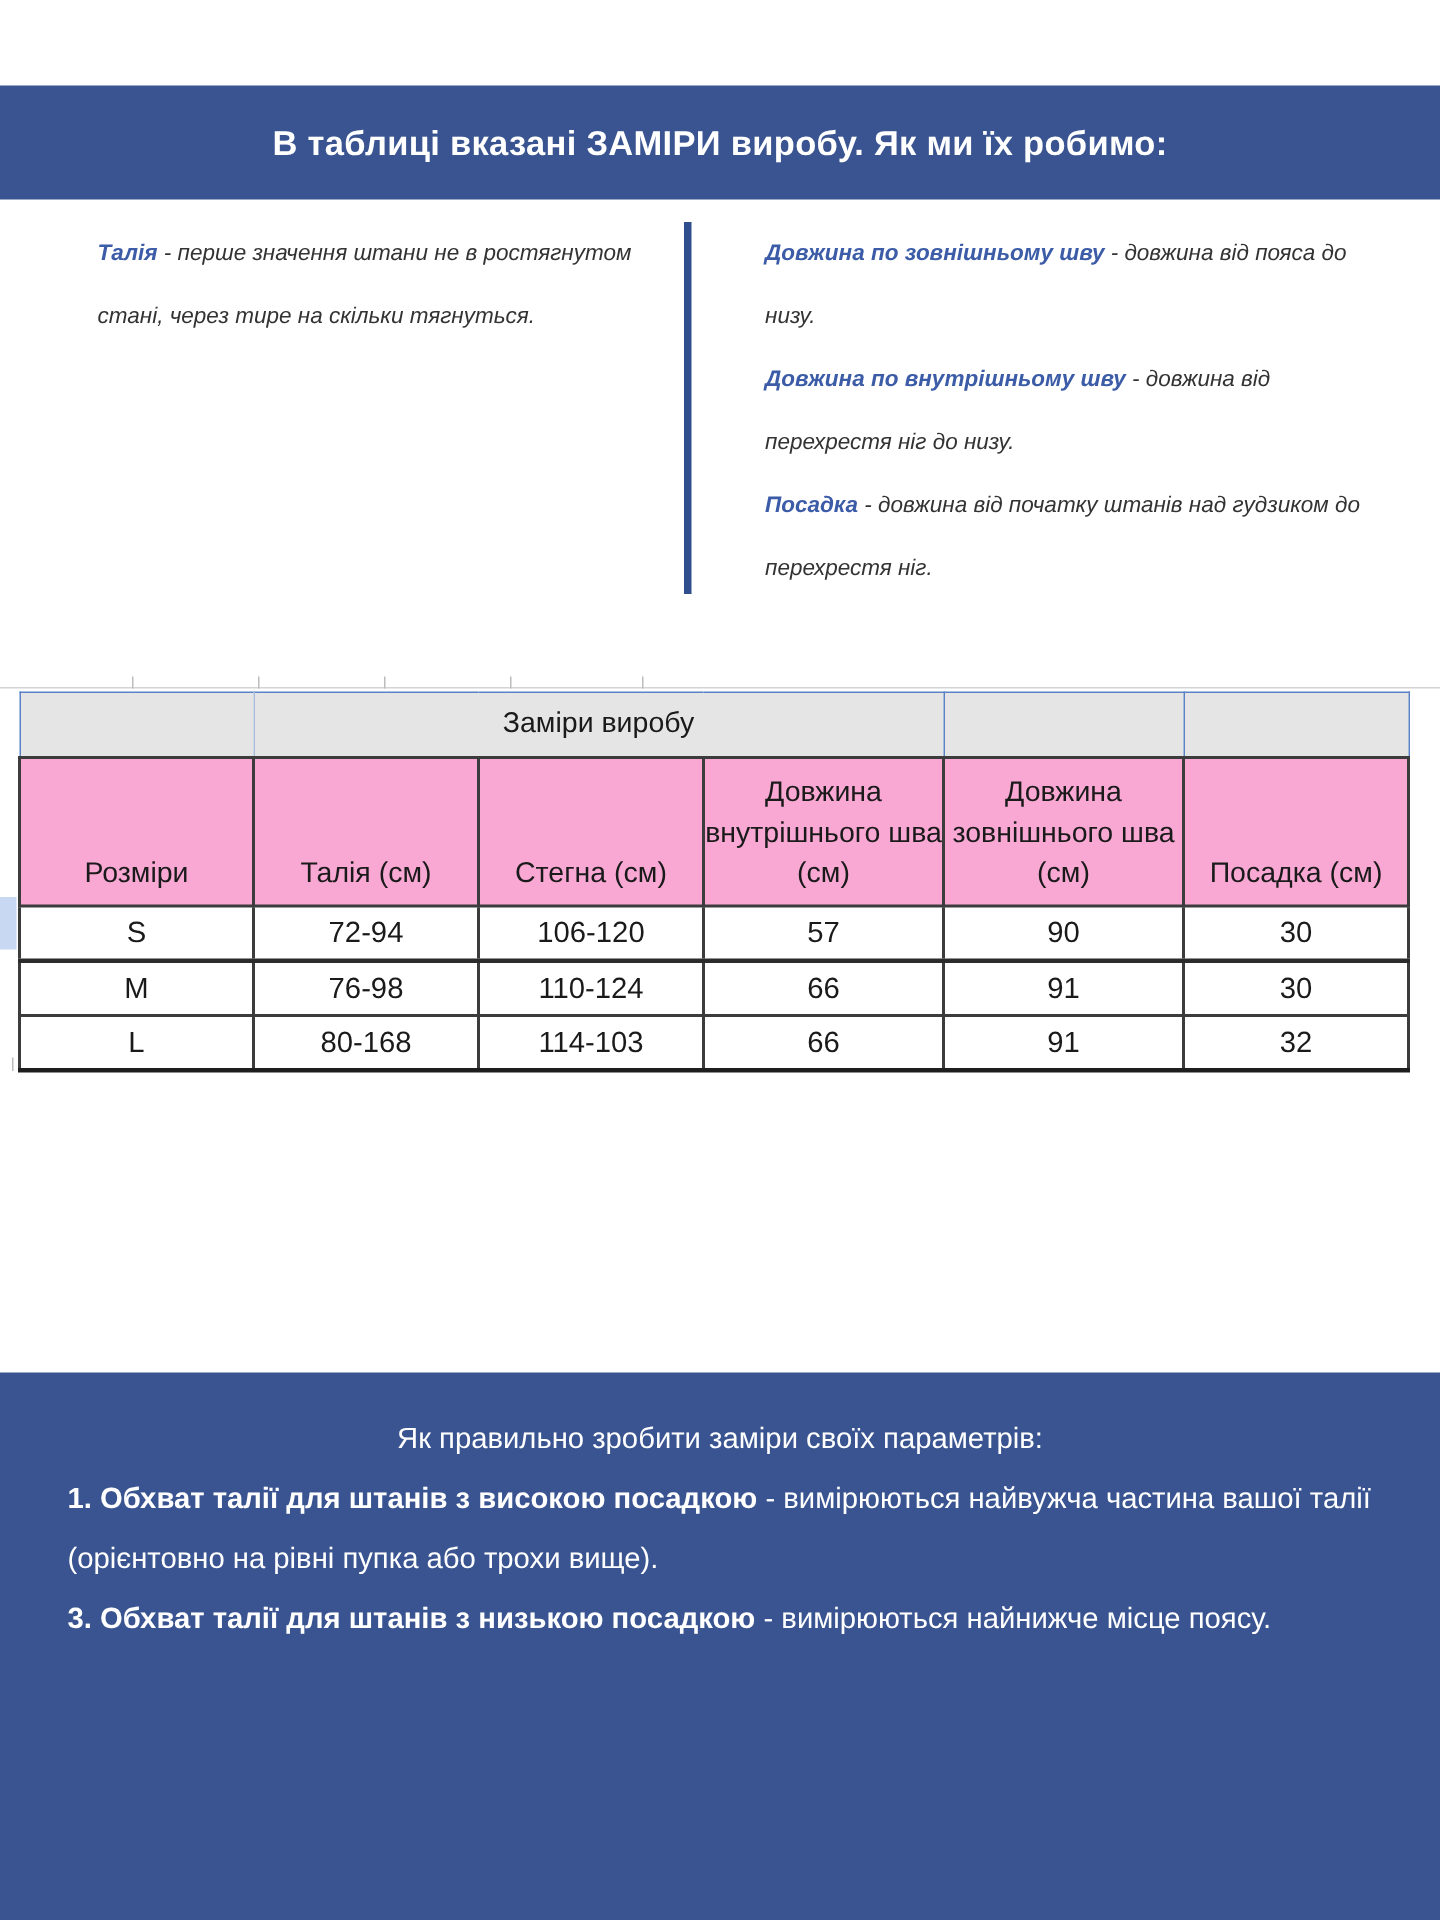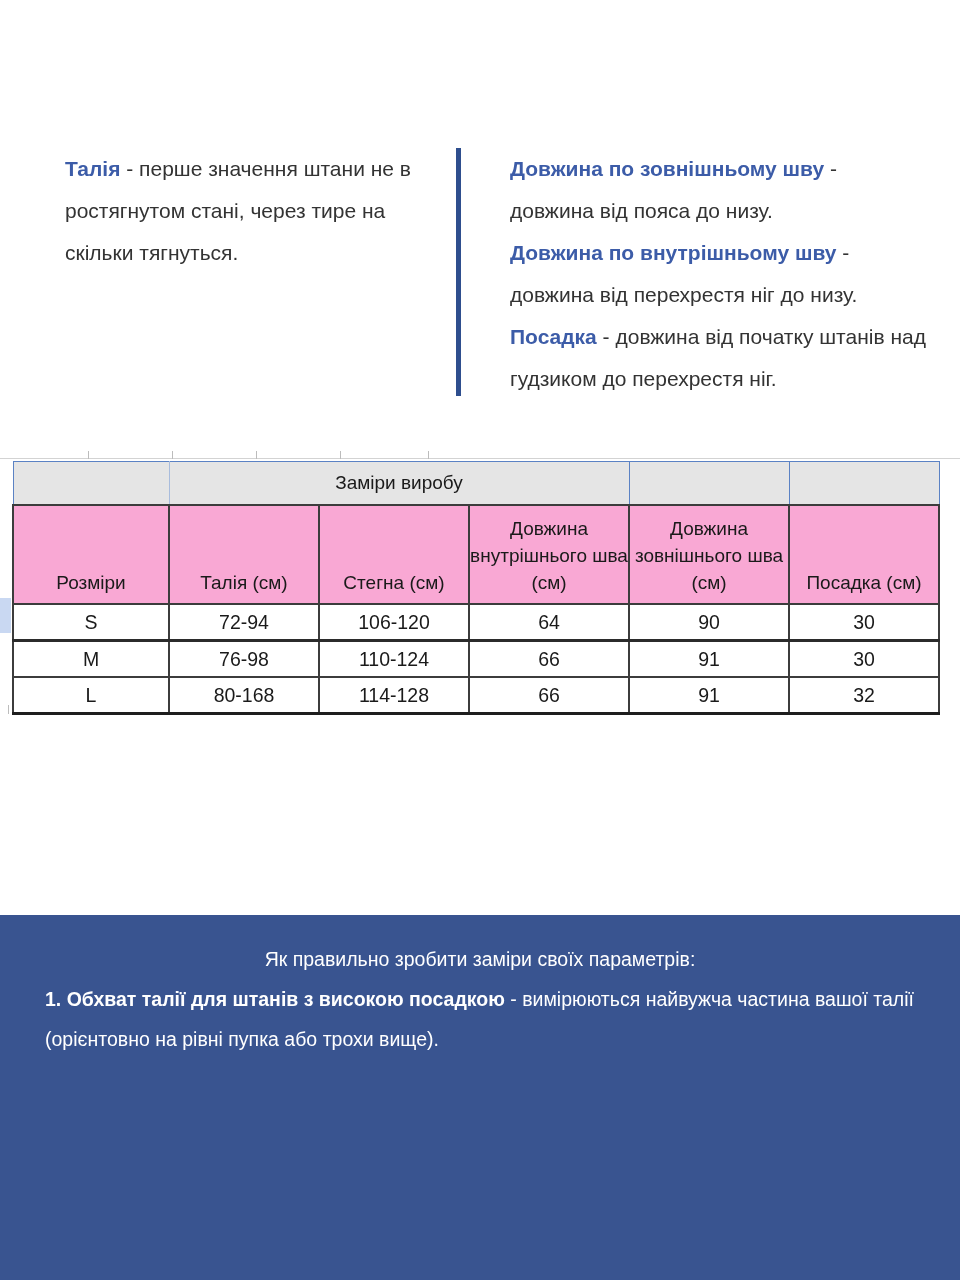--- a/index.html
+++ b/index.html
@@ -8,21 +8,21 @@
 
   
   .banner{position:absolute;left:0;top:57px;width:960px;height:76px;background:#395490;
           display:flex;align-items:center;justify-content:center;}
   .banner-title{color:#ffffff;font-size:23px;font-weight:bold;letter-spacing:.2px;}
 
   
   .defs-left{position:absolute;left:65px;top:148px;width:372px;}
   .defs-right{position:absolute;left:510px;top:148px;width:416px;}
   .defs-divider{position:absolute;left:456px;top:148px;width:5px;height:248px;background:#2e4e8e;}
-  .def{margin:0;font-size:21px;line-height:42px;color:#333333;}
+  .def{margin:0;font-size:15px;line-height:42px;color:#333333;font-style:italic;}
   .term{color:#3c5ca8;font-weight:bold;}
 
   
   .hairline{position:absolute;left:0;top:458px;width:960px;height:1px;background:#d3d3d3;}
   .tick{position:absolute;width:1px;background:#bcbcbc;}
   .tick.top{top:451px;height:8px;}
   .tick.bot{top:705px;height:9px;}
   .row-strip{position:absolute;left:0;top:598px;width:11px;height:35px;background:#c9d8f2;}
 
   
@@ -44,20 +44,23 @@
          box-sizing:border-box;padding:24px 28px 0 45px;}
   .guide p{margin:0;font-size:19.5px;line-height:40px;color:#ffffff;}
   .guide-title{text-align:center;padding-right:17px;}
   .guide .gterm{font-weight:bold;color:#ffffff;}
 </style>
 </head>
 <body>
 
 <div class="page">
 
+  <div class="banner">
+    <span class="banner-title">В таблиці вказані ЗАМІРИ виробу. Як ми їх робимо:</span>
+  </div>
 
   <div class="defs-left">
     <p class="def"><span class="term">Талія</span><span> - перше значення штани не в ростягнутом стані, через тире на скільки тягнуться.</span></p>
   </div>
 
   <div class="defs-divider"></div>
 
   <div class="defs-right">
     <p class="def"><span class="term">Довжина по зовнішньому шву</span><span> - довжина від пояса до низу.</span></p>
     <p class="def"><span class="term">Довжина по внутрішньому шву</span><span> - довжина від перехрестя ніг до низу.</span></p>
@@ -99,41 +102,42 @@
       <td>Талія (см)</td>
       <td>Стегна (см)</td>
       <td>Довжина внутрішнього шва (см)</td>
       <td>Довжина зовнішнього шва (см)</td>
       <td>Посадка (см)</td>
     </tr>
     <tr class="data-row first">
       <td>S</td>
       <td>72-94</td>
       <td>106-120</td>
-      <td>64</td>
+      <td>57</td>
       <td>90</td>
       <td>30</td>
     </tr>
     <tr class="data-row">
       <td>M</td>
       <td>76-98</td>
       <td>110-124</td>
       <td>66</td>
       <td>91</td>
       <td>30</td>
     </tr>
     <tr class="data-row last">
       <td>L</td>
       <td>80-168</td>
-      <td>114-128</td>
+      <td>114-103</td>
       <td>66</td>
       <td>91</td>
       <td>32</td>
     </tr>
   </tbody>
     </table>
 
   <div class="guide">
     <p class="guide-title">Як правильно зробити заміри своїх параметрів:</p>
     <p><span class="gterm">1. Обхват талії для штанів з високою посадкою</span><span> - вимірюються найвужча частина вашої талії (орієнтовно на рівні пупка або трохи вище).</span></p>
+    <p><span class="gterm">3. Обхват талії для штанів з низькою посадкою</span><span> - вимірюються найнижче місце поясу.</span></p>
   </div>
 
 </div>
 
 </body></html>

